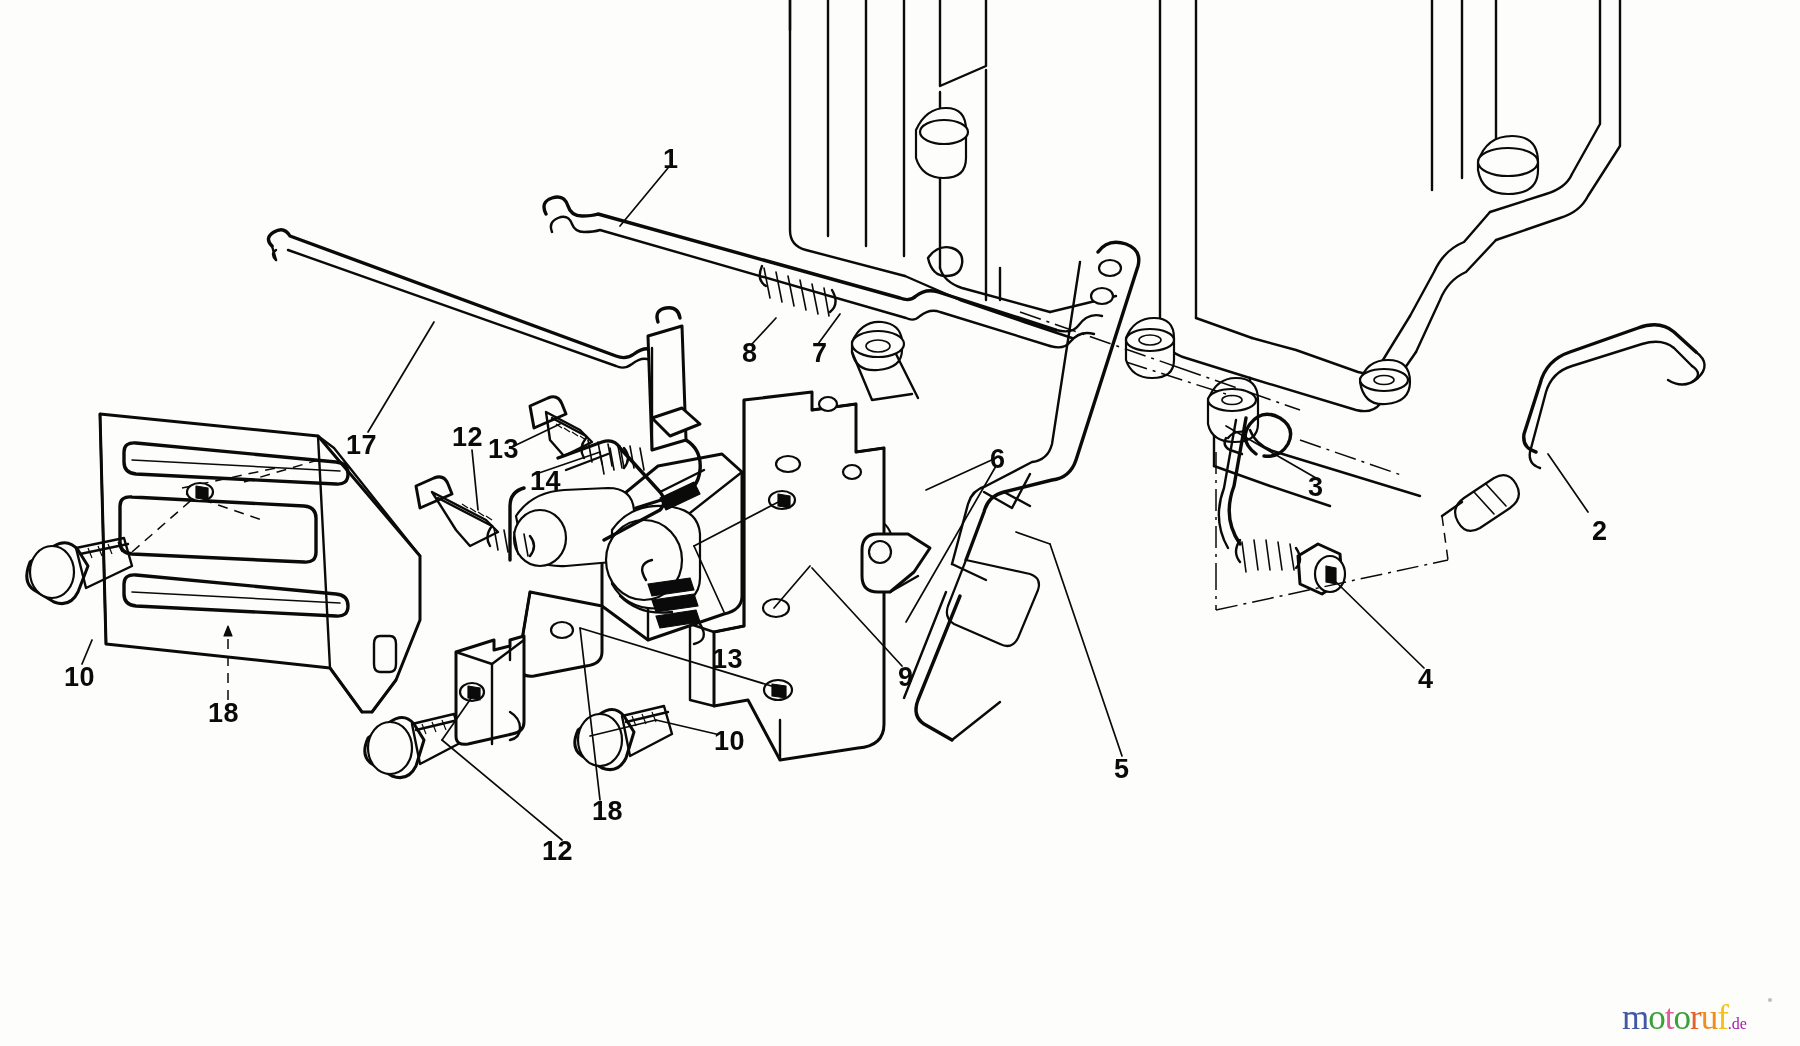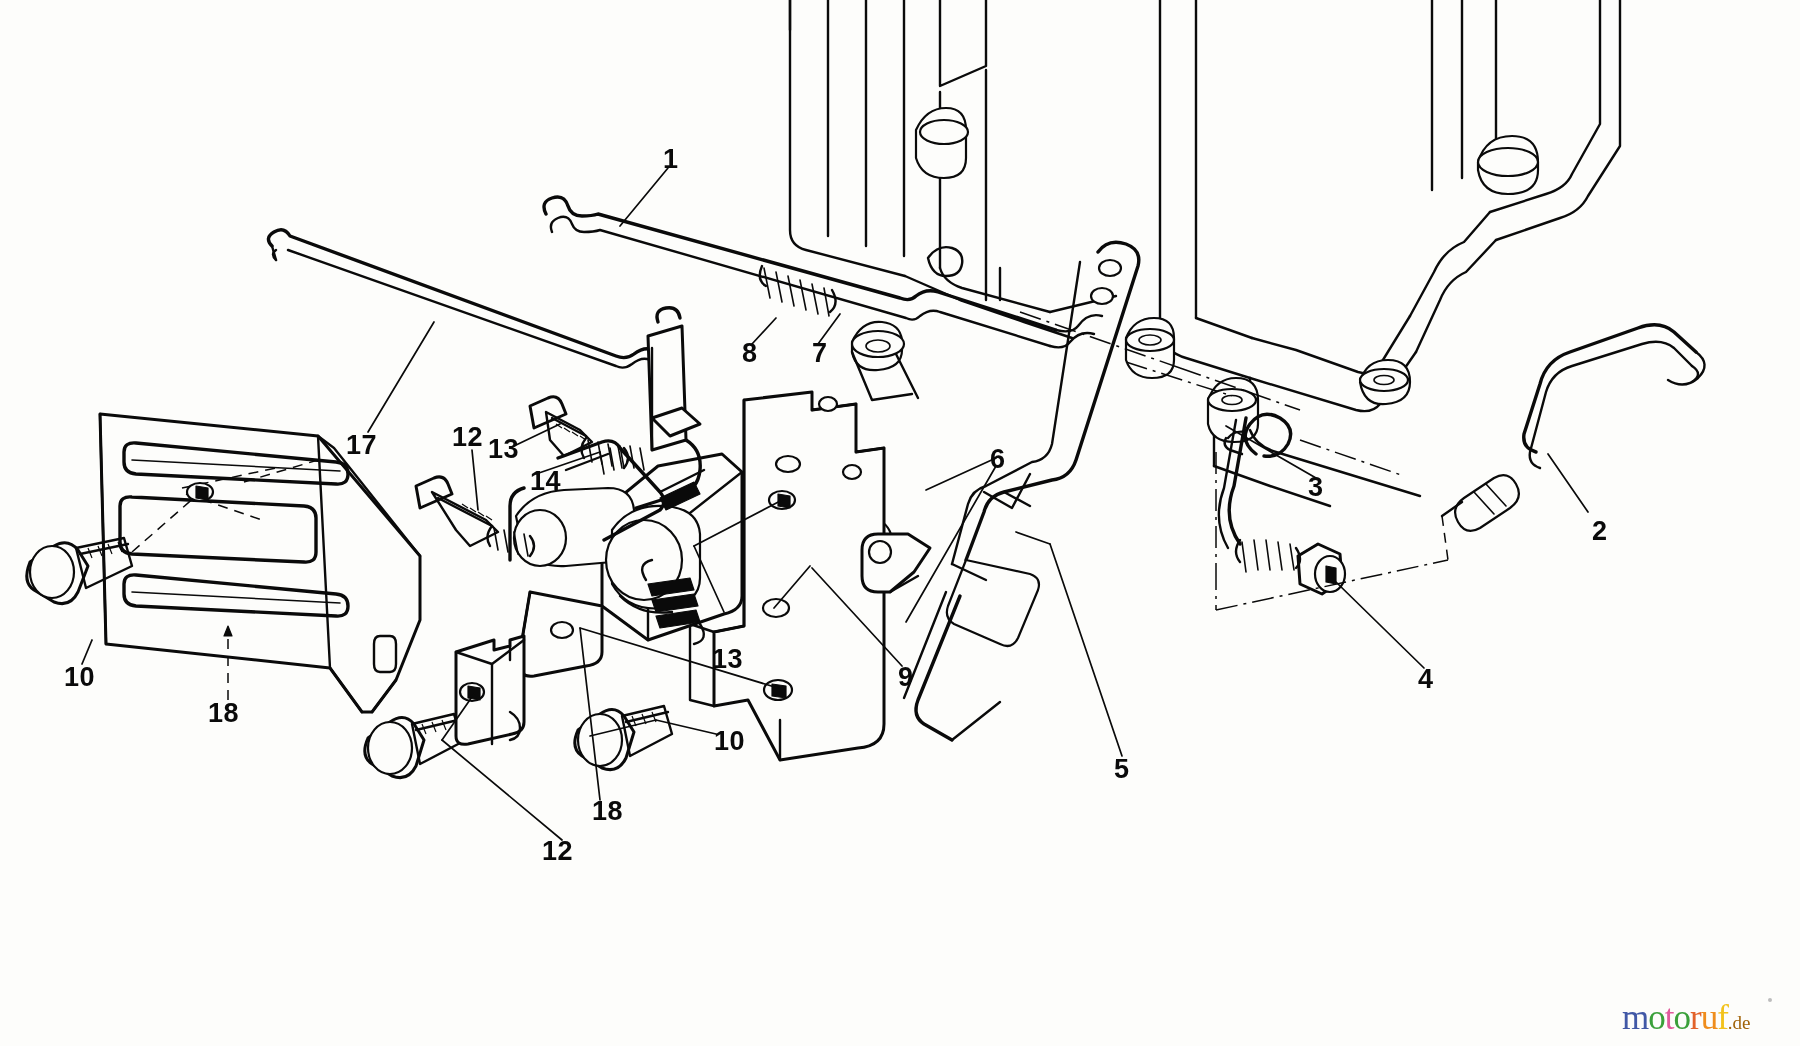--- a/index.html
+++ b/index.html
@@ -9,21 +9,21 @@
   #art{position:absolute;inset:0;}
   .callout{position:absolute;font-family:"Liberation Sans", sans-serif;
            font-weight:700;font-size:27px;color:#0a0a0a;letter-spacing:.5px;
            line-height:1;user-select:none;}
   
   #logo{position:absolute;left:1622px;top:1000px;font-family:"Liberation Serif", serif;
         font-size:35px;letter-spacing:-1px;white-space:nowrap;line-height:1;}
   #logo span{display:inline-block;}
   #logo .dotacc{position:absolute;left:146px;top:-2px;width:4px;height:4px;
                 border-radius:50%;background:#bdbdbd;}
-  #logo .de{font-size:19px;color:#a16207;vertical-align:baseline;letter-spacing:0;}
+  #logo .de{font-size:16px;color:#a21caf;vertical-align:baseline;letter-spacing:0;}
 </style>
 </head>
 <body>
 
 <div id="stage">
 
   <svg id="art" viewBox="0 0 1800 1046" width="1800" height="1046" xmlns="http://www.w3.org/2000/svg">
     <defs>
       <style>
         .s{fill:none;stroke:#0a0a0a;stroke-width:2.4;stroke-linecap:round;stroke-linejoin:round;}

